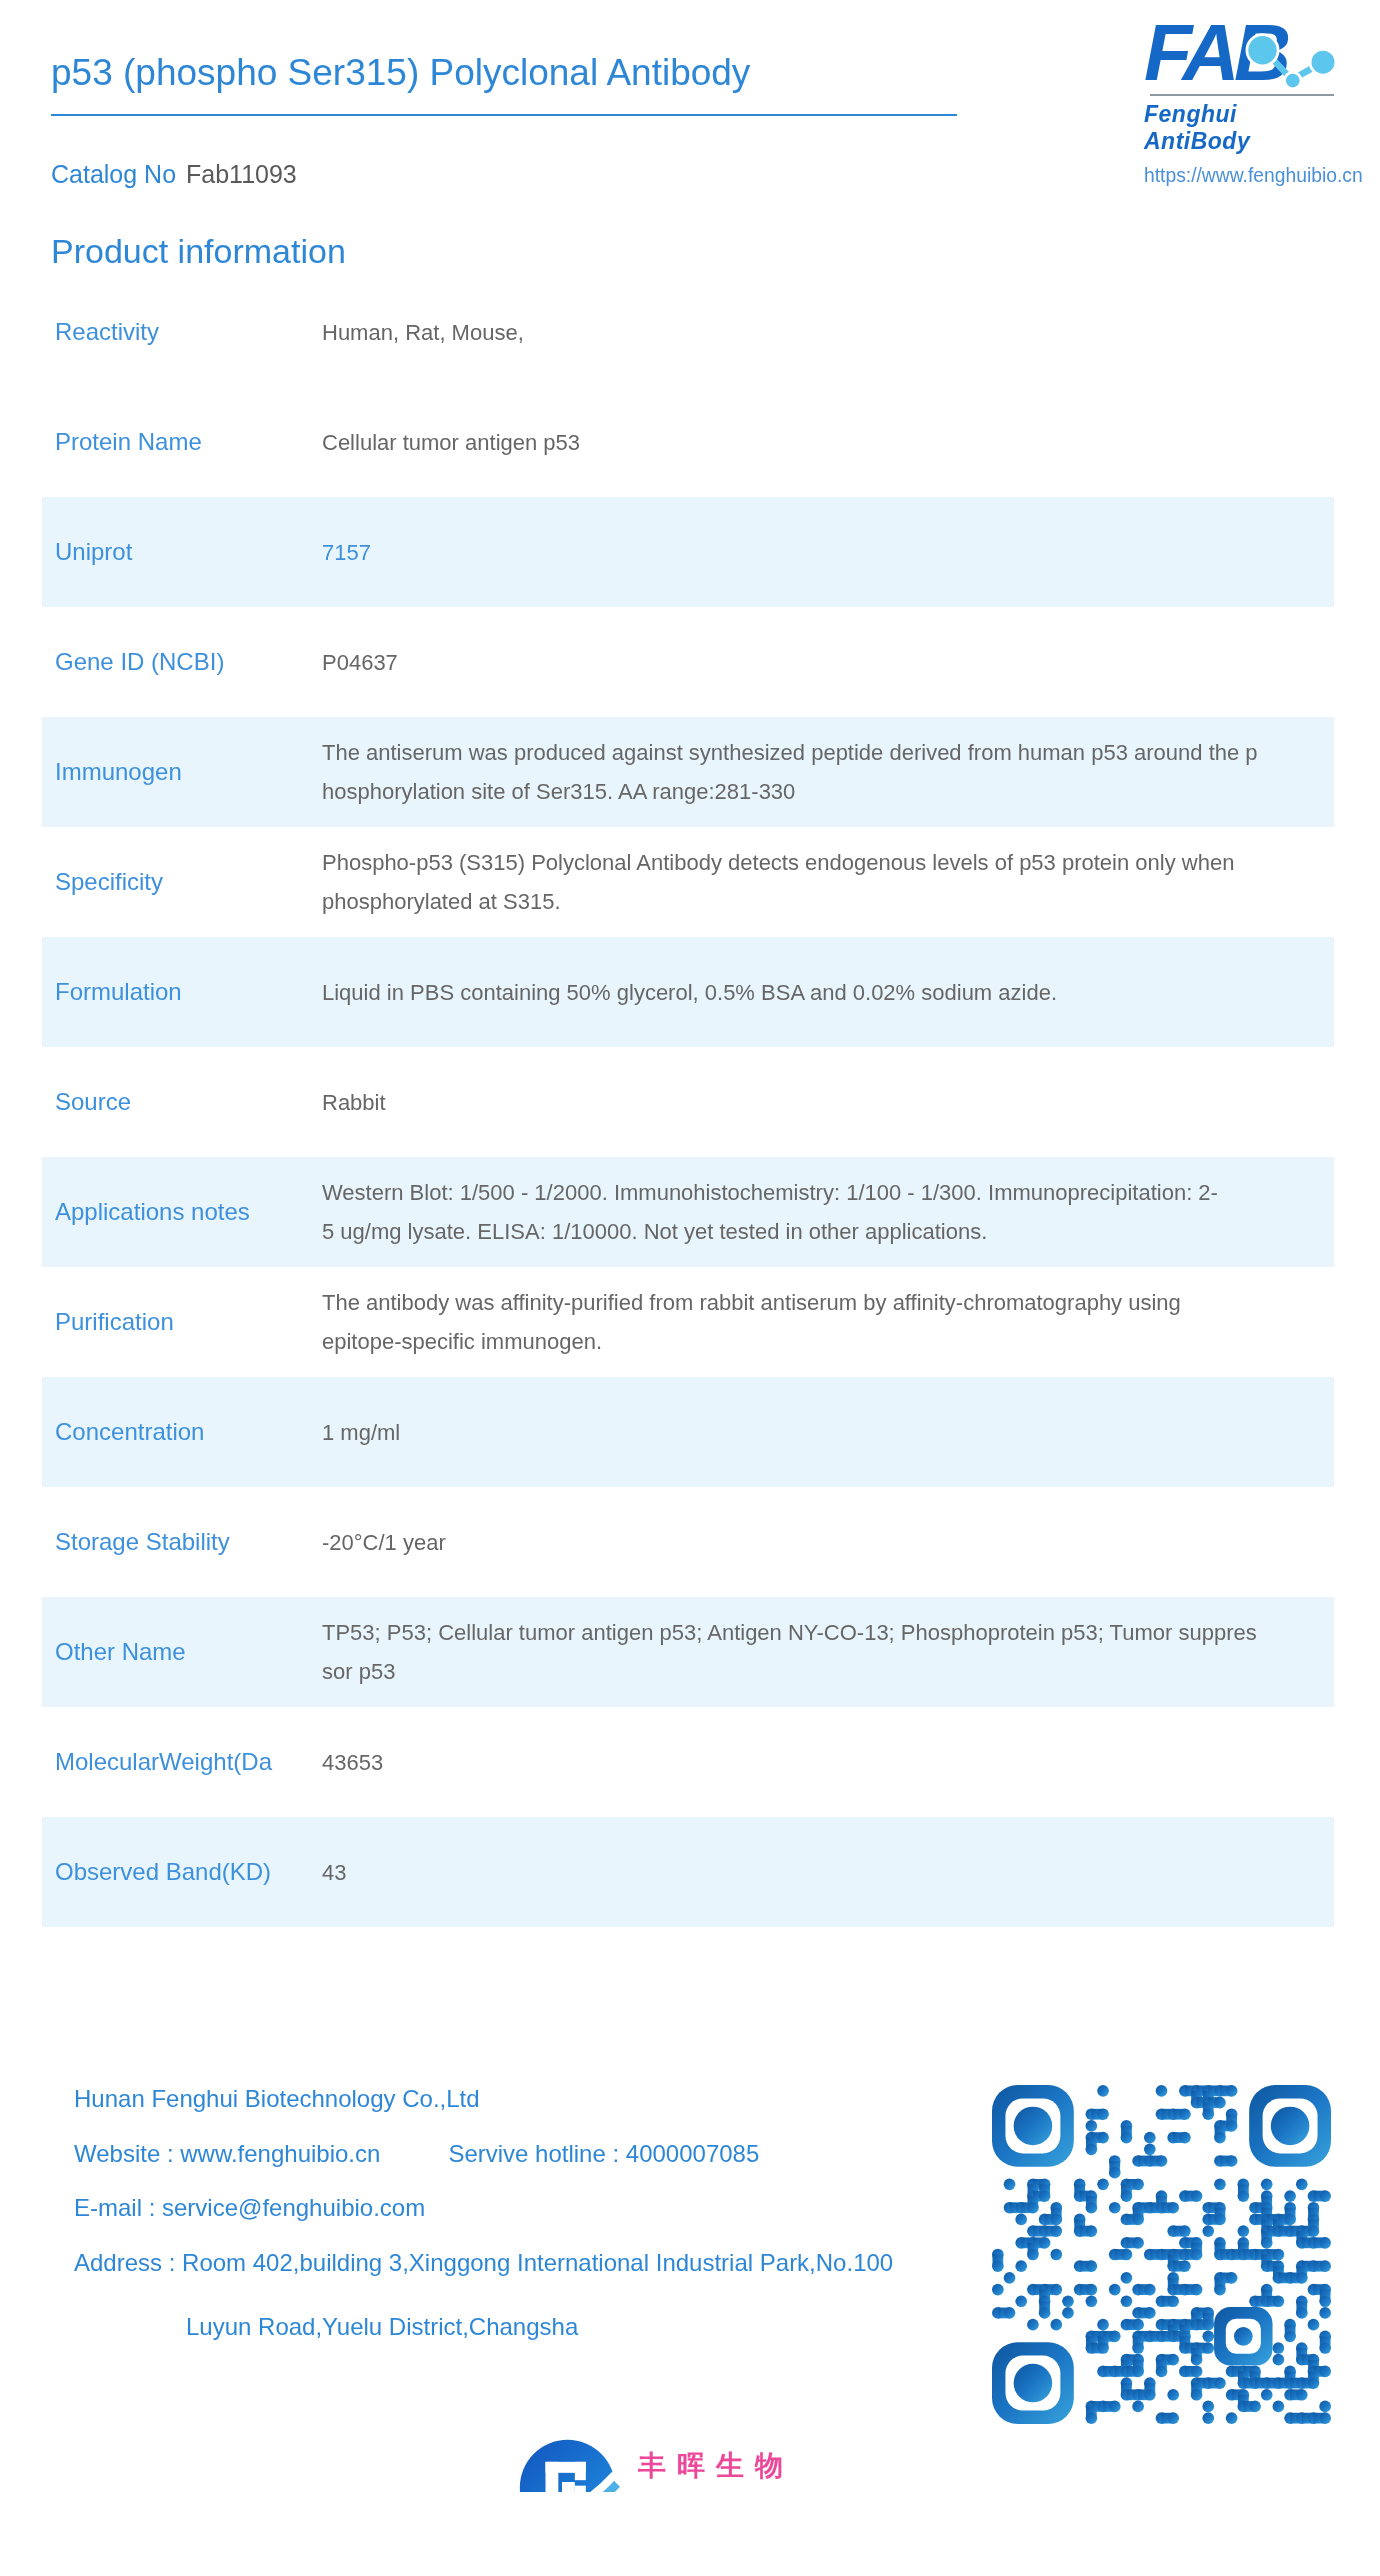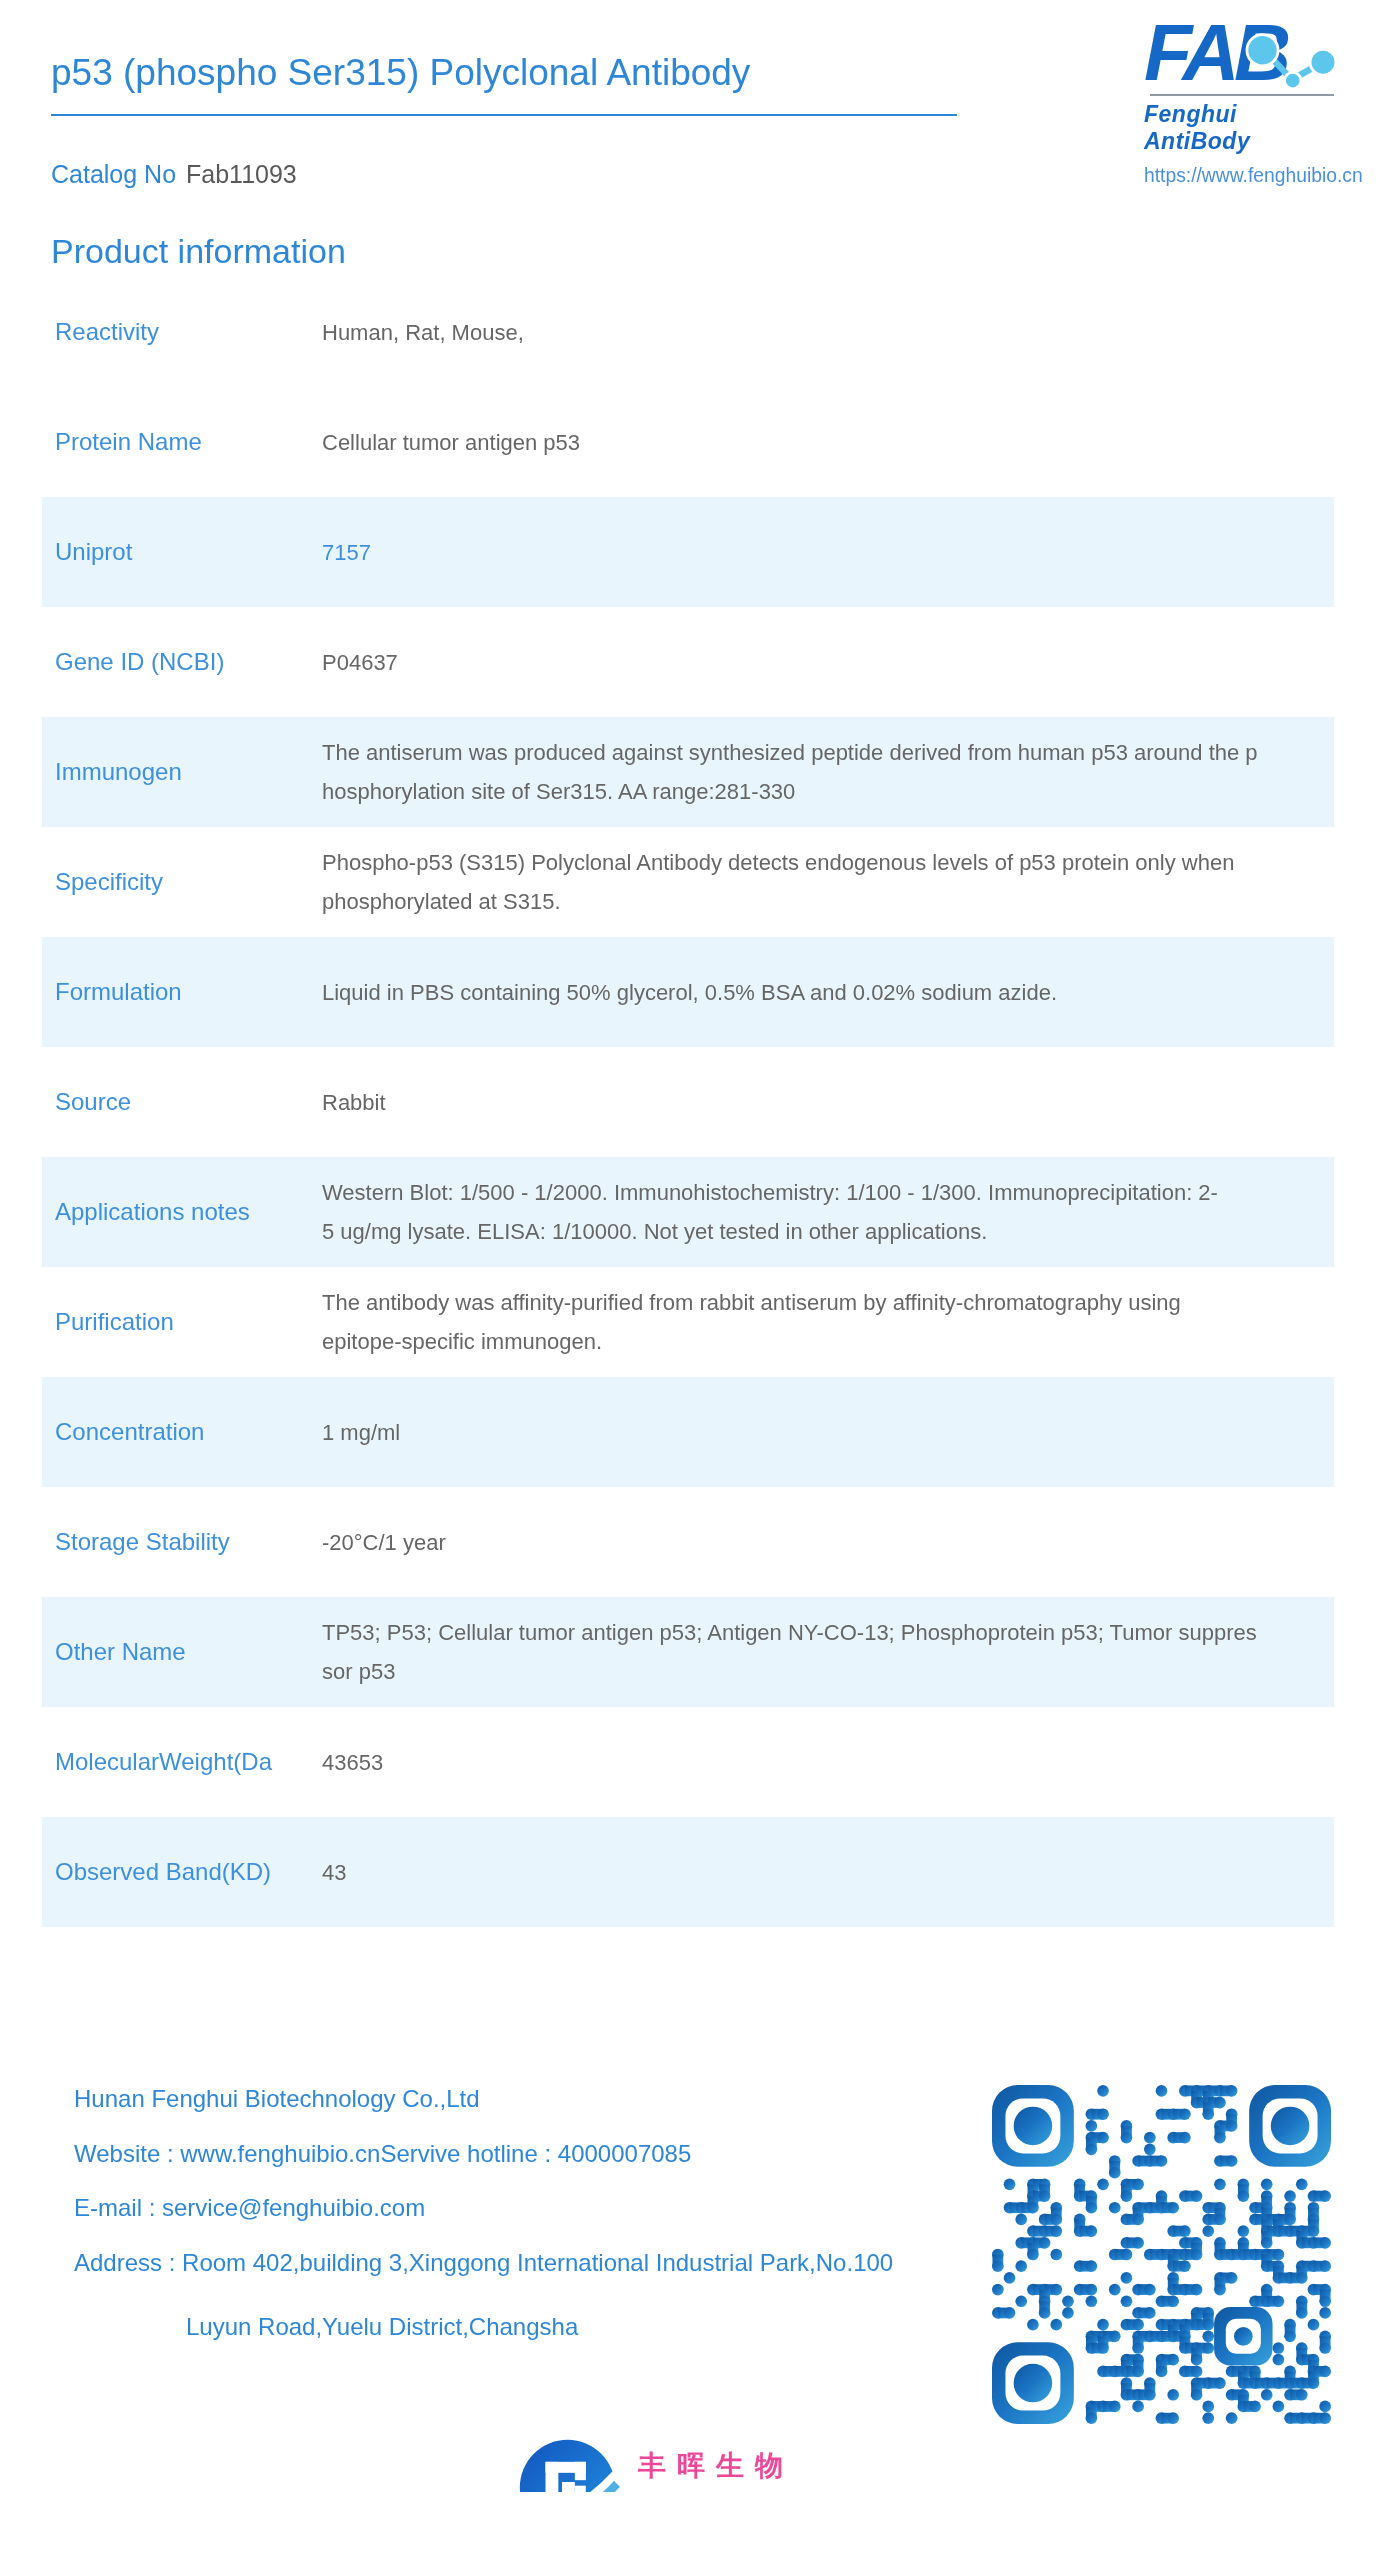--- a/index.html
+++ b/index.html
@@ -28,21 +28,21 @@
   .row{display:flex;align-items:center;min-height:110px;background:#ffffff;}
   .row.shaded{background:#E9F5FD;}
   .cell-label{width:267px;padding-left:13px;flex:0 0 auto;font-size:24px;color:#3D90DC;}
   .cell-value{flex:1 1 auto;padding-right:28px;font-size:22px;line-height:39px;color:#666666;
               white-space:pre-line;}
   .cell-value.blue{color:#3D90DC;}
 
   
   .f-line{position:absolute;left:74px;font-size:24px;color:#2E87D6;white-space:nowrap;}
   .f-company{top:2085px;}
-  .f-webline{top:2140px;display:flex;}
+  .f-webline{top:2140px;display:flex;gap:68px;}
   .f-email{top:2194px;}
   .f-address1{top:2249px;}
   .f-address2{top:2313px;left:186px;}
 
   .qr-wrap{position:absolute;left:992px;top:2085px;width:339px;height:339px;}
 
   
   .bf-logo{position:absolute;left:518px;top:2438px;width:99px;height:99px;}
   .bf-cn{position:absolute;left:638px;top:2447px;font-size:28px;letter-spacing:11px;
          color:#ec4899;font-weight:bold;}

